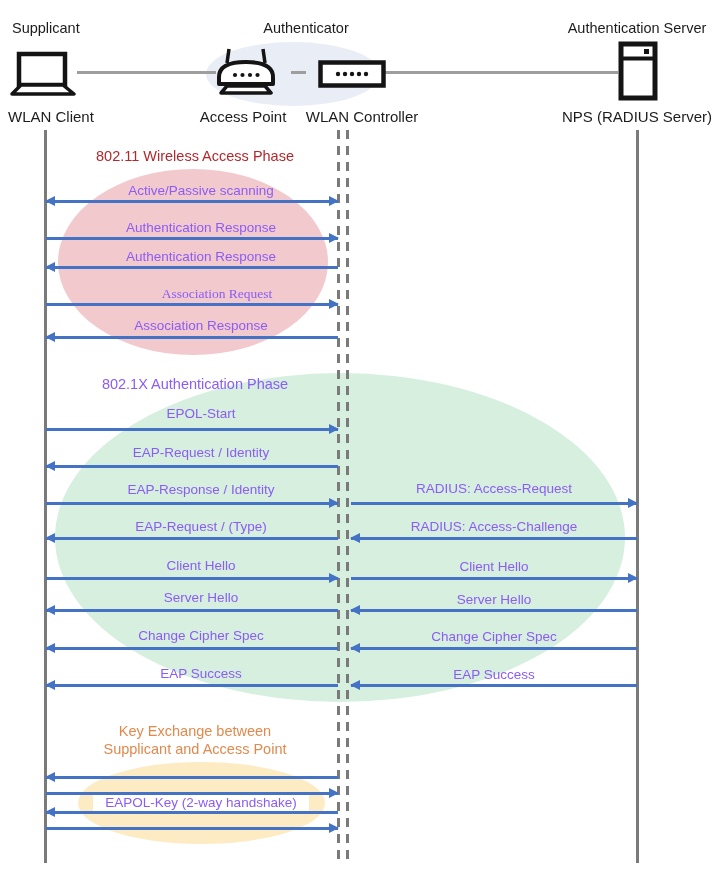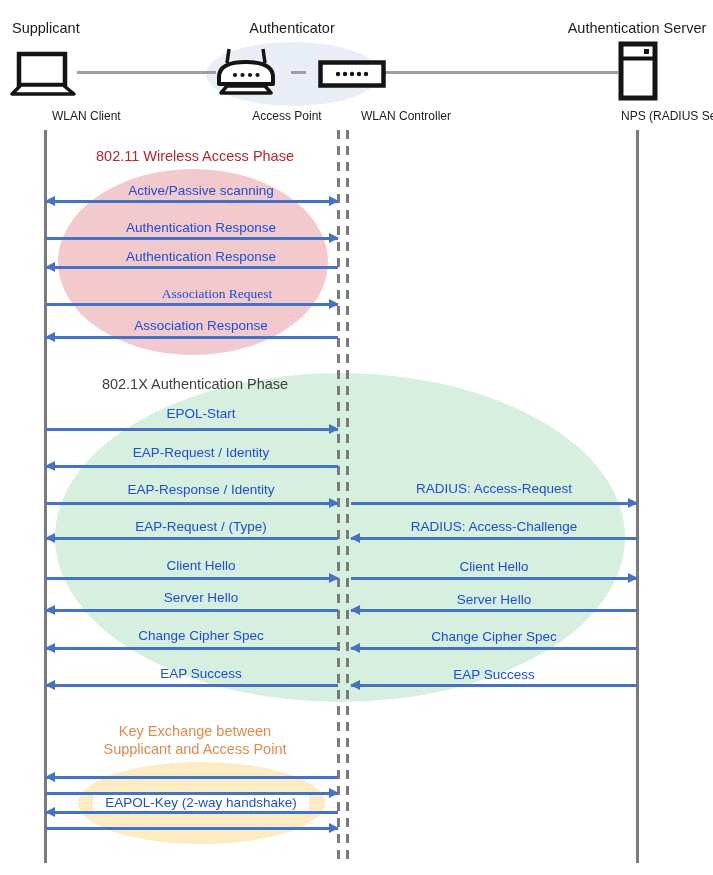--- a/index.html
+++ b/index.html
@@ -5,38 +5,38 @@
   html,body{margin:0;padding:0;background:#fff;}
   .canvas{
     position:relative;width:713px;height:875px;background:#fff;overflow:hidden;
     font-family:"Liberation Sans", sans-serif;
   }
   
   .hdr-ellipse{position:absolute;left:206px;top:42px;width:174px;height:64px;border-radius:50%;
     background:#e9edf6;z-index:0;}
   .role{position:absolute;top:19px;height:18px;line-height:18px;font-size:14.5px;color:#1c1c1c;z-index:2;white-space:nowrap;}
   .role-supplicant{left:12px;}
-  .role-authenticator{left:192px;width:200px;text-align:center;}
+  .role-authenticator{left:206px;width:200px;text-align:center;}
   .role-server{left:527px;width:220px;text-align:center;}
-  .dev{position:absolute;top:108px;height:17px;line-height:17px;font-size:12px;color:#1c1c1c;z-index:2;white-space:nowrap;margin-left:44px;}
+  .dev{position:absolute;top:108px;height:17px;line-height:17px;font-size:15px;color:#1c1c1c;z-index:2;white-space:nowrap;}
   .dev-client{left:8px;}
   .dev-ap{left:193px;width:100px;text-align:center;}
   .dev-wlc{left:302px;width:120px;text-align:center;}
   .dev-nps{left:527px;width:220px;text-align:center;}
   .icon{position:absolute;z-index:2;}
   .connector{position:absolute;top:71px;height:3px;background:#9e9e9e;z-index:1;}
   
   .lifeline{position:absolute;top:130px;height:733px;width:3px;z-index:4;}
   .lifeline.solid{background:#7a7a7a;}
   .lifeline.dashed{background:repeating-linear-gradient(to bottom,#7a7a7a 0px,#7a7a7a 9px,transparent 9px,transparent 16px);}
   
   .phase-ellipse{position:absolute;border-radius:50%;z-index:1;}
   .phase-title{position:absolute;left:60px;width:270px;text-align:center;font-size:14.5px;line-height:18px;
     white-space:pre-line;z-index:2;}
-  .msg-label{position:absolute;text-align:center;font-size:13.5px;height:18px;line-height:18px;color:#1d4ed8;z-index:3;white-space:nowrap;}
+  .msg-label{position:absolute;text-align:center;font-size:13.5px;height:18px;line-height:18px;color:#8b5cf6;z-index:3;white-space:nowrap;}
   .lbl-bg{background:#ffffff;padding:0 12px;display:inline-block;height:18px;line-height:18px;}
   .arrow{position:absolute;height:3px;z-index:5;}
   .arrow .ln{position:absolute;left:0;right:0;top:0;height:2.5px;background:#4472c4;}
   .hd{position:absolute;width:0;height:0;top:-4.25px;border-top:5.5px solid transparent;border-bottom:5.5px solid transparent;}
   .hl{left:-1px;border-right:10px solid #4472c4;}
   .hr{right:-1px;border-left:10px solid #4472c4;}
 </style>
 </head>
 <body>
 
@@ -121,21 +121,21 @@
       <div class="arrow" style="left: 46px; top: 303px; width: 292px;">
         <i class="ln"></i>
         <i class="hd hr"></i>
       </div>
       <div class="msg-label" style="left: 66px; width: 270px; top: 317px;">Association Response</div>
       <div class="arrow" style="left: 46px; top: 336px; width: 292px;">
         <i class="ln"></i>
         <i class="hd hl"></i>
       </div>
       <div class="phase-ellipse" style="left: 55px; top: 373px; width: 570px; height: 329px; background: rgb(214, 239, 223);"></div>
-      <div class="phase-title" style="top: 375px; color: #404040;">802.1X Authentication Phase</div>
+      <div class="phase-title" style="top: 375px; color: #8b5cf6;">802.1X Authentication Phase</div>
       <div class="msg-label" style="left: 66px; width: 270px; top: 405px;">EPOL-Start</div>
       <div class="arrow" style="left: 46px; top: 428px; width: 292px;">
         <i class="ln"></i>
         <i class="hd hr"></i>
       </div>
       <div class="msg-label" style="left: 66px; width: 270px; top: 444px;">EAP-Request / Identity</div>
       <div class="arrow" style="left: 46px; top: 465px; width: 292px;">
         <i class="ln"></i>
         <i class="hd hl"></i>
       </div>

